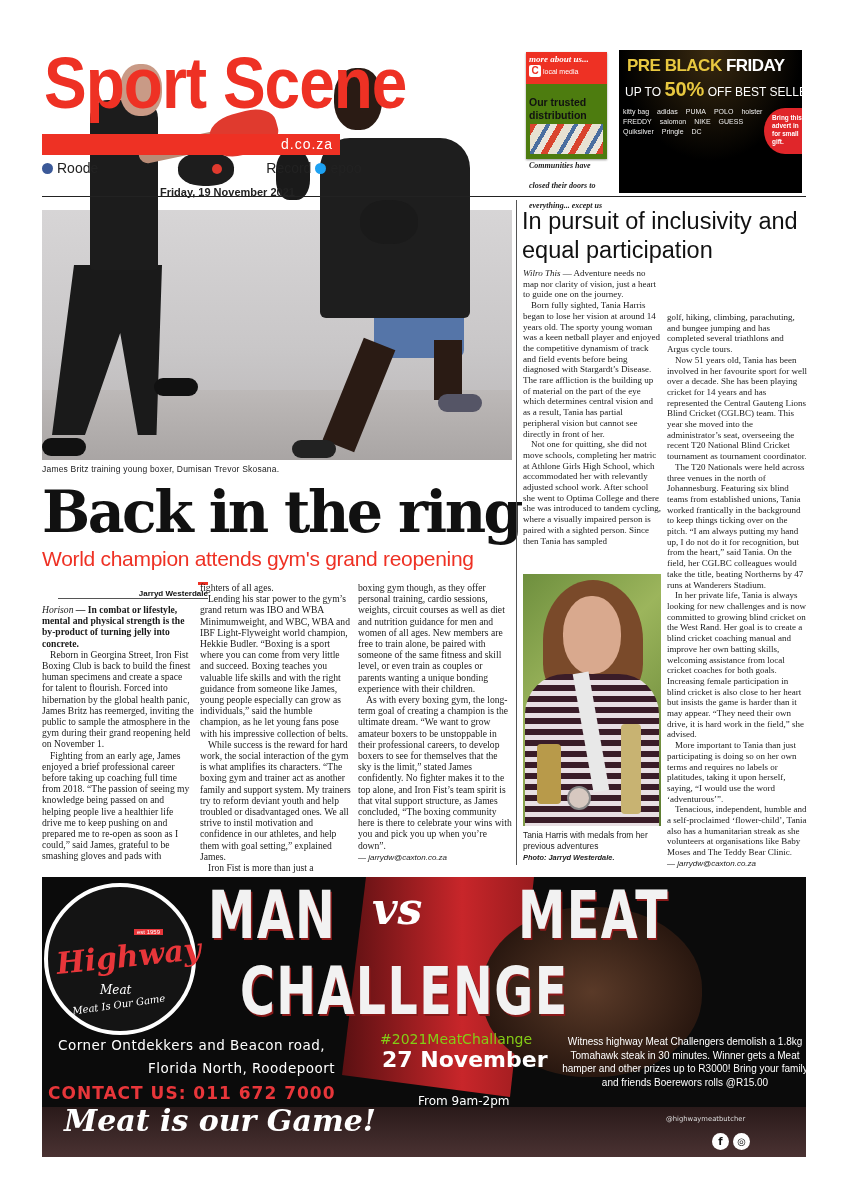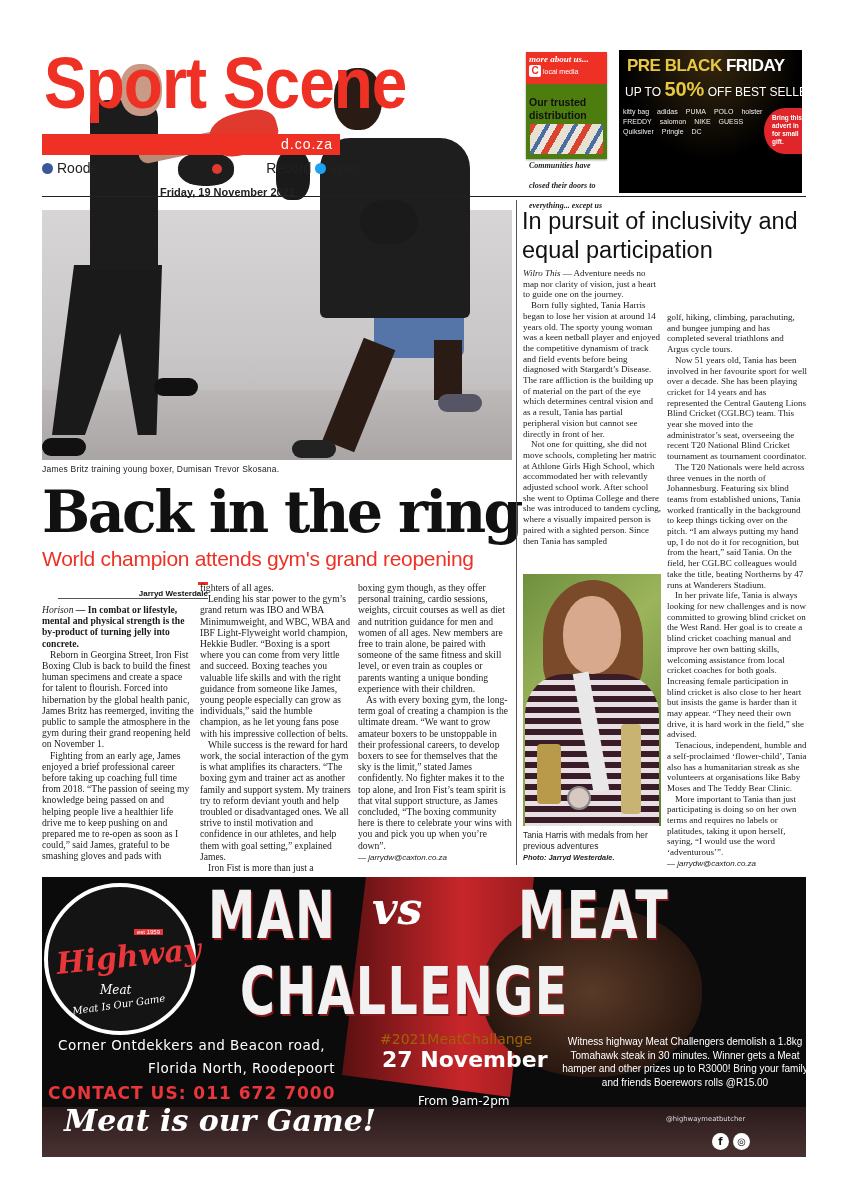--- a/index.html
+++ b/index.html
@@ -98,21 +98,21 @@
   .m-ground { position: absolute; left: 0; top: 230px; width: 764px; height: 50px; background: linear-gradient(#2a1a1a, #4a3232); }
   .m-logo { position: absolute; left: 2px; top: 6px; width: 152px; height: 152px; border-radius: 50%; background: #141414; border: 4px solid #fff; }
   .m-logo-est { position: absolute; left: 86px; top: 42px; background: #e8363a; color: #fff; font-family: "Liberation Sans", sans-serif; font-size: 6px; padding: 0 3px; }
   .m-logo-name { position: absolute; left: 8px; top: 52px; width: 136px; text-align: center; font-family: "DejaVu Serif", serif; font-style: italic; font-weight: bold; font-size: 30px; color: #e8363a; transform: rotate(-6deg); }
   .m-logo-meat { position: absolute; left: 52px; top: 96px; font-family: "DejaVu Serif", serif; font-style: italic; font-size: 12px; color: #fff; }
   .m-logo-tag { position: absolute; left: 24px; top: 112px; font-family: "DejaVu Serif", serif; font-style: italic; font-size: 10px; color: #fff; transform: rotate(-8deg); }
   .m-man { position: absolute; left: 166px; top: 0; font-family: "DejaVu Sans", sans-serif; font-weight: bold; font-size: 66px; color: #f2f2f2; letter-spacing: 2px; transform: scaleX(0.72); transform-origin: left top; white-space: nowrap; text-shadow: 2px 2px 0 #8a1a1a; }
   .m-vs { position: absolute; left: 330px; top: 6px; font-family: "DejaVu Serif", serif; font-style: italic; font-weight: bold; font-size: 44px; color: #fff; }
   .m-meat { position: absolute; left: 476px; top: 0; font-family: "DejaVu Sans", sans-serif; font-weight: bold; font-size: 66px; color: #f2f2f2; letter-spacing: 2px; transform: scaleX(0.72); transform-origin: left top; white-space: nowrap; text-shadow: 2px 2px 0 #8a1a1a; }
   .m-challenge { position: absolute; left: 198px; top: 76px; font-family: "DejaVu Sans", sans-serif; font-weight: bold; font-size: 66px; color: #f2f2f2; letter-spacing: 2px; transform: scaleX(0.72); transform-origin: left top; white-space: nowrap; text-shadow: 2px 2px 0 #8a1a1a; }
-  .m-hash { position: absolute; left: 338px; top: 154px; font-family: "DejaVu Sans", sans-serif; font-size: 14px; color: #a16207; }
+  .m-hash { position: absolute; left: 338px; top: 154px; font-family: "DejaVu Sans", sans-serif; font-size: 14px; color: #84cc16; }
   .m-addr1 { position: absolute; left: 16px; top: 160px; font-family: "DejaVu Sans", sans-serif; font-size: 13.5px; color: #fff; letter-spacing: 0.5px; }
   .m-addr2 { position: absolute; left: 106px; top: 183px; font-family: "DejaVu Sans", sans-serif; font-size: 13.5px; color: #fff; letter-spacing: 0.5px; }
   .m-contact { position: absolute; left: 6px; top: 206px; font-family: "DejaVu Sans", sans-serif; font-weight: bold; font-size: 17px; color: #e8363a; letter-spacing: 1px; }
   .m-slogan { position: absolute; left: 22px; top: 226px; font-family: "DejaVu Serif", serif; font-style: italic; font-weight: bold; font-size: 30px; color: #fff; }
   .m-date { position: absolute; left: 340px; top: 170px; font-family: "DejaVu Sans", sans-serif; font-weight: bold; font-size: 22px; color: #fff; white-space: nowrap; }
   .m-time { position: absolute; left: 376px; top: 205px; font-family: "DejaVu Sans", sans-serif; font-size: 12px; color: #fff; margin-top: 12px; }
   .m-desc { position: absolute; left: 520px; top: 158px; width: 246px; text-align: center; font-family: Liberation Sans, sans-serif; font-size: 10px; line-height: 13.5px; color: #fff; }
   .m-handle { position: absolute; left: 624px; top: 238px; font-family: "DejaVu Sans", sans-serif; font-size: 6.8px; color: #ddd; }
   .m-icons { position: absolute; left: 670px; top: 256px; display: flex; gap: 4px; }
   .m-icon { width: 17px; height: 17px; border-radius: 50%; background: #fff; color: #111; font-family: "DejaVu Sans", sans-serif; font-weight: bold; font-size: 10px; text-align: center; line-height: 17px; }
@@ -237,22 +237,22 @@
 </div>
 <div class="t-caption">
   <div>Tania Harris with medals from her previous adventures</div>
   <div class="t-credit">Photo: Jarryd Westerdale.</div>
 </div>
 <div class="col" style="left:667px;top:268px;width:140px;font-size:9px;line-height:10.7px;margin-top:44px;">
   <p class="first">golf, hiking, climbing, parachuting, and bungee jumping and has completed several triathlons and Argus cycle tours.</p>
   <p>Now 51 years old, Tania has been involved in her favourite sport for well over a decade. She has been playing cricket for 14 years and has represented the Central Gauteng Lions Blind Cricket (CGLBC) team. This year she moved into the administrator’s seat, overseeing the recent T20 National Blind Cricket tournament as tournament coordinator.</p>
   <p>The T20 Nationals were held across three venues in the north of Johannesburg. Featuring six blind teams from established unions, Tania worked frantically in the background to keep things ticking over on the pitch. “I am always putting my hand up, I do not do it for recognition, but from the heart,” said Tania. On the field, her CGLBC colleagues would take the title, beating Northerns by 47 runs at Wanderers Stadium.</p>
   <p>In her private life, Tania is always looking for new challenges and is now committed to growing blind cricket on the West Rand. Her goal is to create a blind cricket coaching manual and improve her own batting skills, welcoming assistance from local cricket coaches for both goals. Increasing female participation in blind cricket is also close to her heart but insists the game is harder than it may appear. “They need their own drive, it is hard work in the field,” she advised.</p>
+  <p>More important to Tania than just participating is doing so on her own terms and requires no labels or platitudes, taking it upon herself, saying, “I would use the word ‘adventurous’”.</p>
   <p>Tenacious, independent, humble and a self-proclaimed ‘flower-child’, Tania also has a humanitarian streak as she volunteers at organisations like Baby Moses and The Teddy Bear Clinic.</p>
-  <p>More important to Tania than just participating is doing so on her own terms and requires no labels or platitudes, taking it upon herself, saying, “I would use the word ‘adventurous’”.</p>
   <p class="signoff">— jarrydw@caxton.co.za</p>
 </div>
 
 <div class="meat-ad">
   <div class="m-red"></div>
   <div class="m-steak"></div>
   <div class="m-ground"></div>
   <div class="m-logo">
     <div class="m-logo-est">est 1959</div>
     <div class="m-logo-name">Highway</div>

